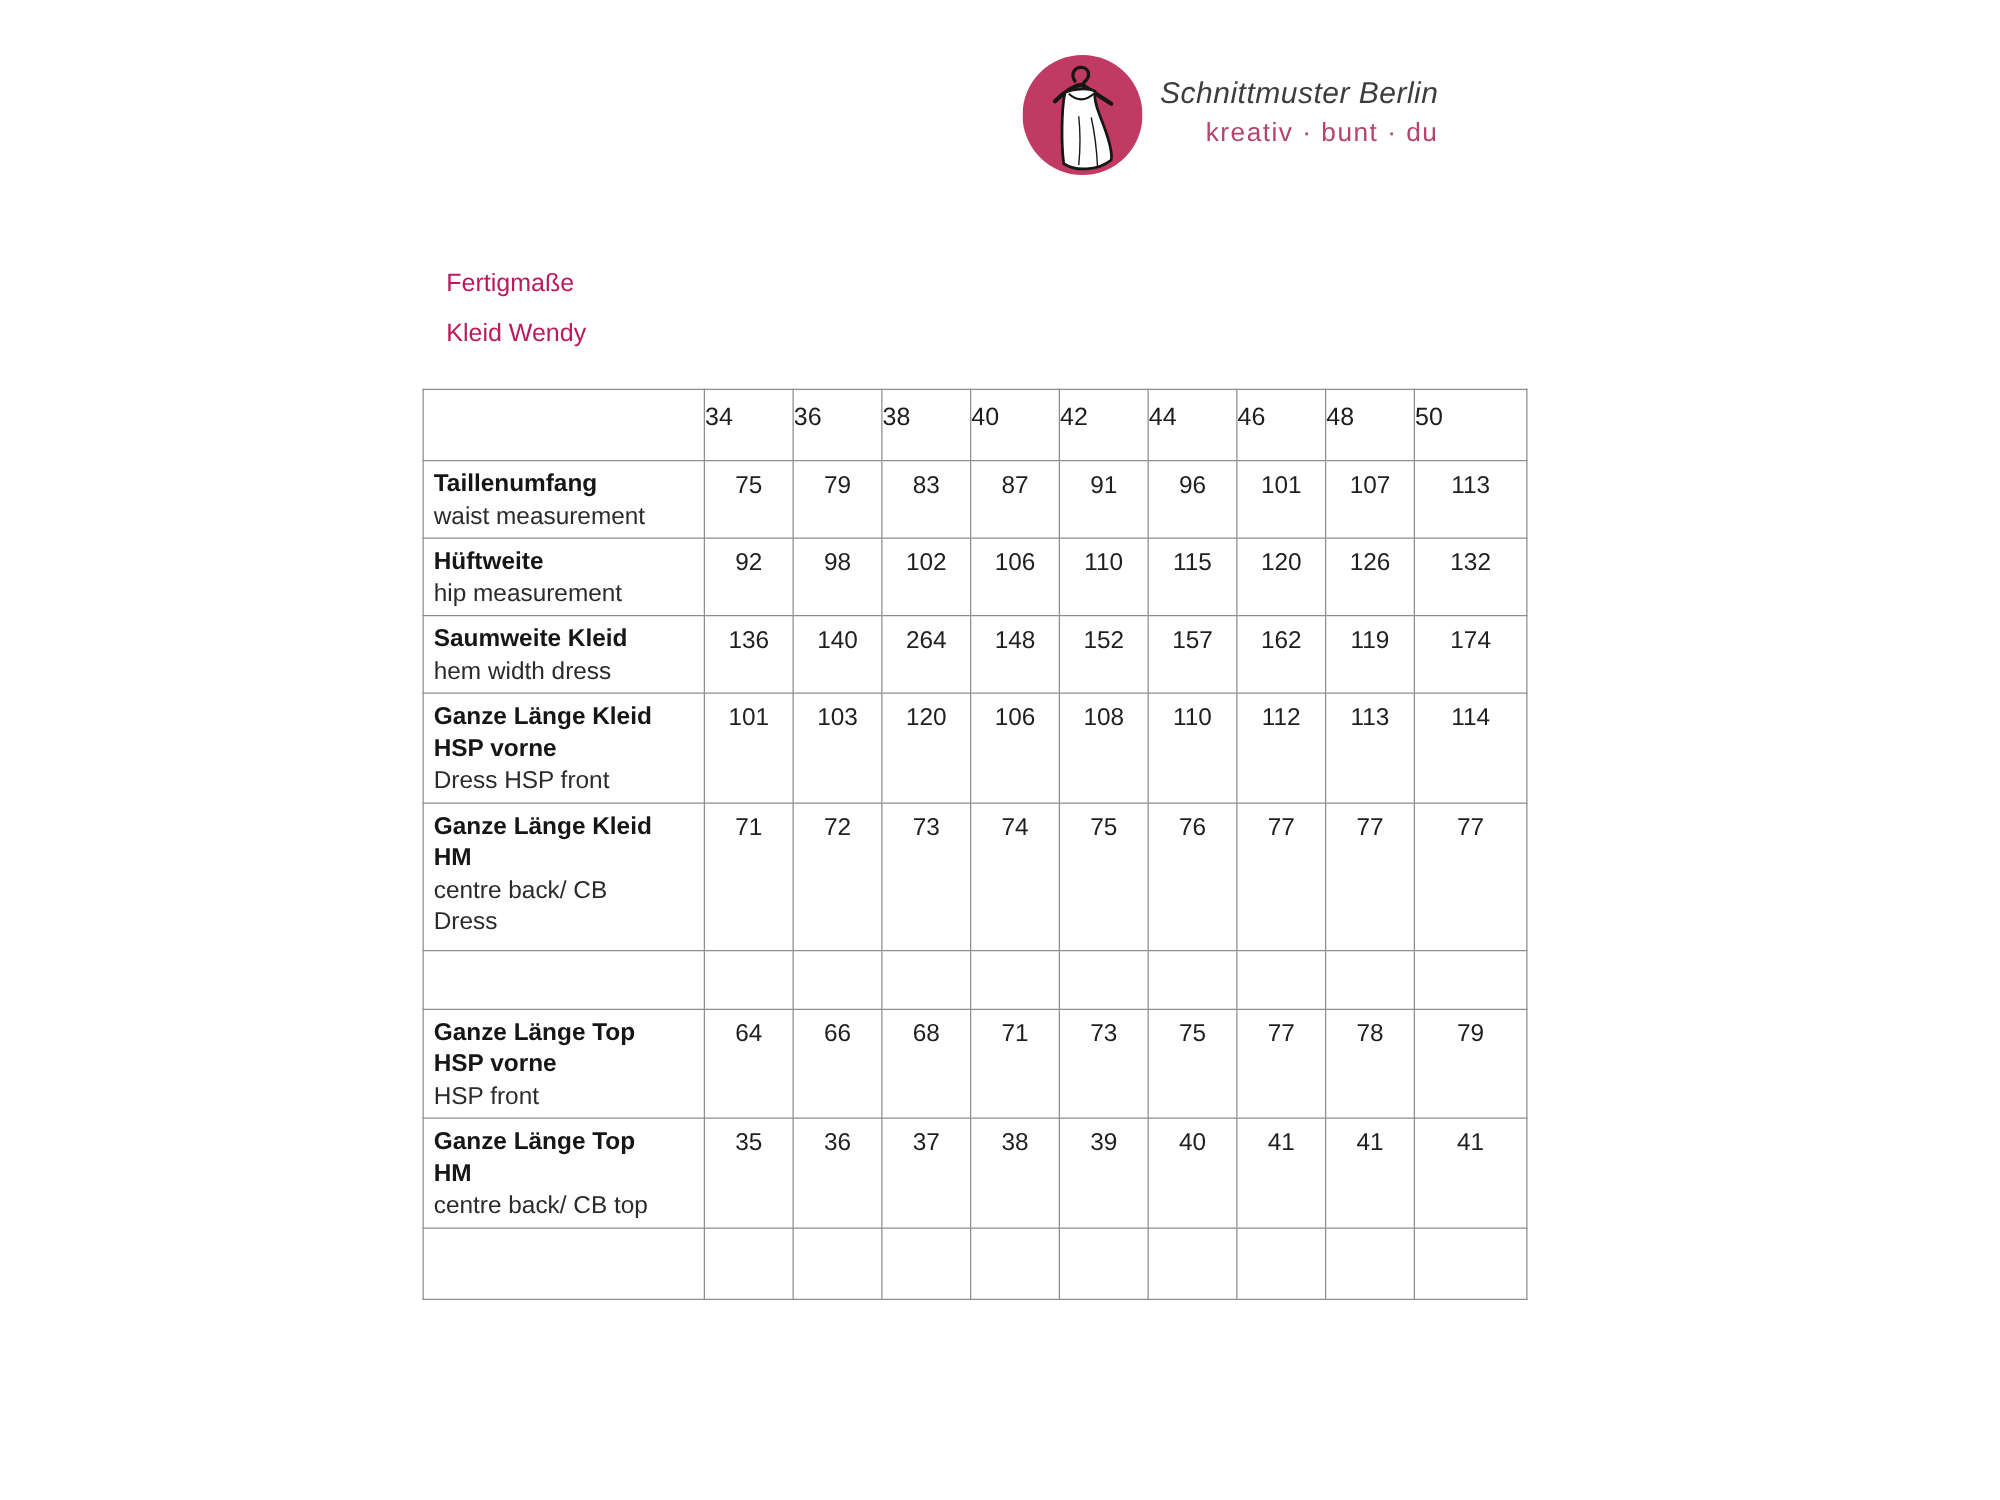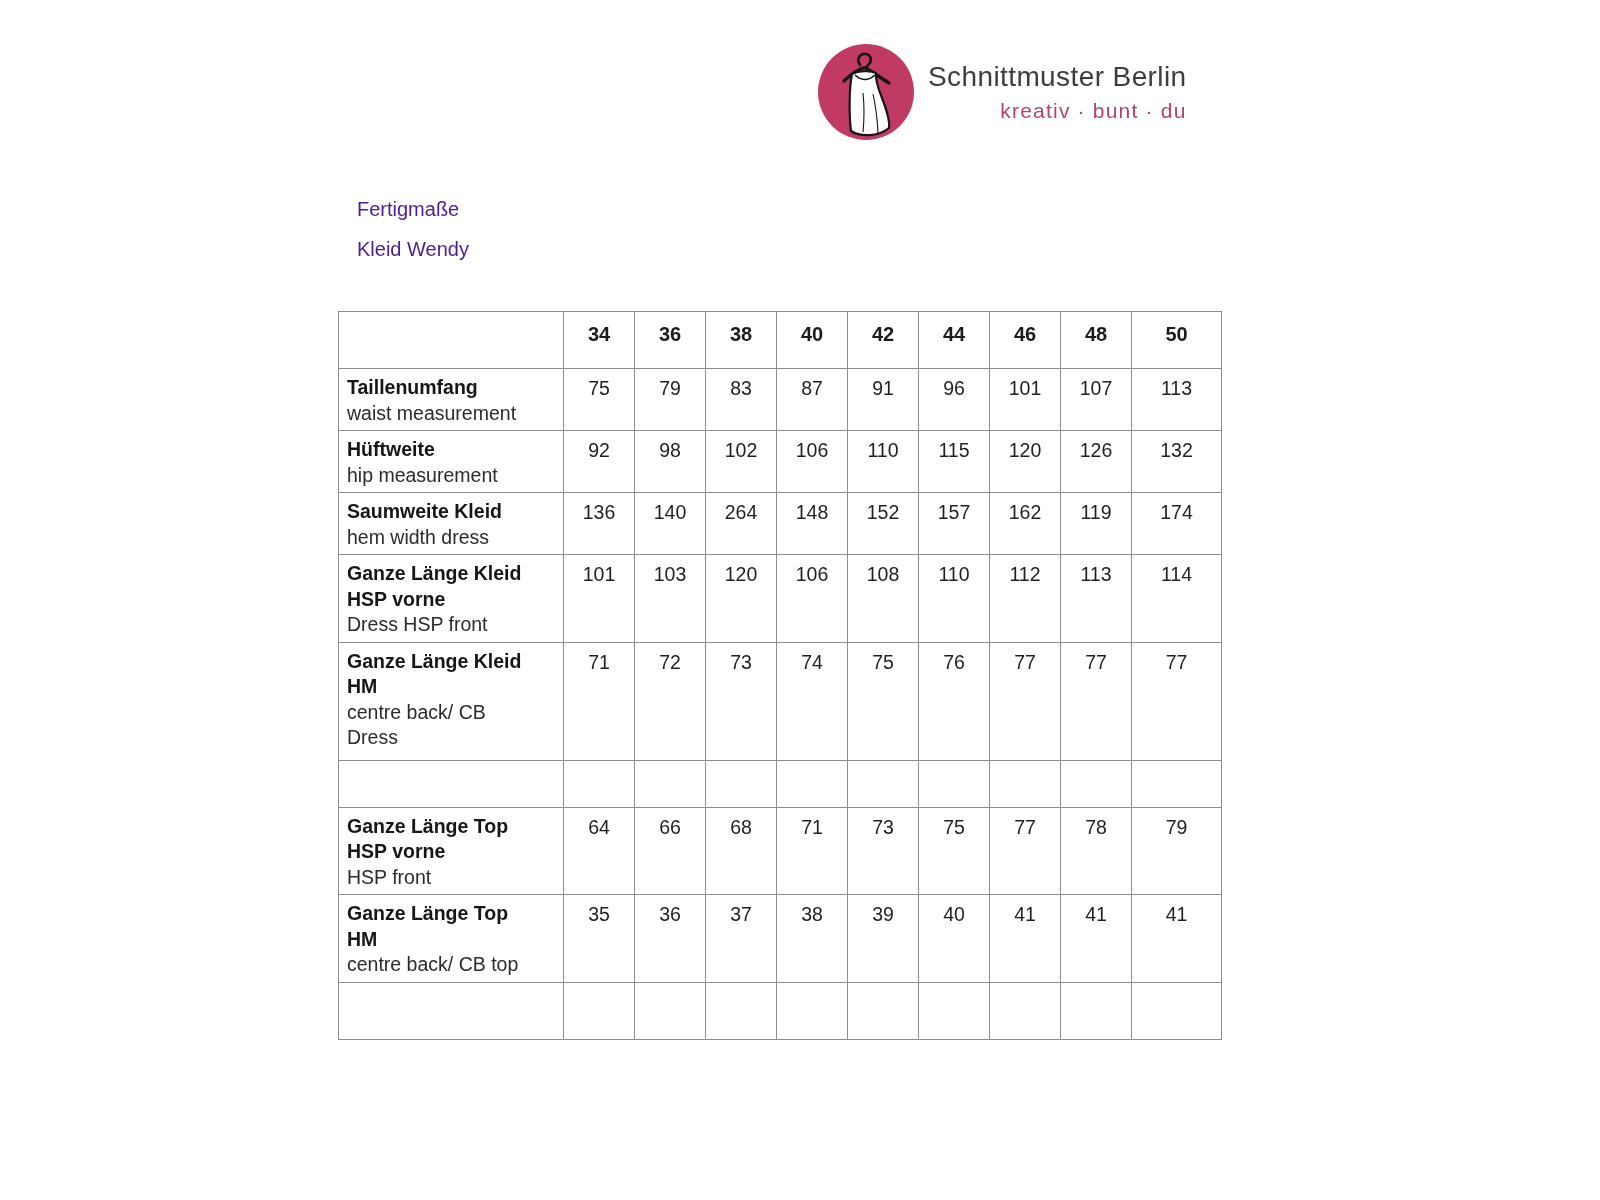--- a/index.html
+++ b/index.html
@@ -17,44 +17,44 @@
     position: absolute; left: 818px; top: 44px;
     display: flex; align-items: flex-start; gap: 14px;
   }
   .logo-circle { width: 96px; height: 96px; }
   .logo-circle svg { display: block; }
   .logo-text {
     display: flex; flex-direction: column; align-items: flex-end;
     padding-top: 17px;
   }
   .brand {
-    font-size: 28px; letter-spacing: 0.4px;
-    color: #3d3d3d; white-space: nowrap;
+    font-size: 24px; letter-spacing: 0.4px;
+    color: #3d3d3d; white-space: nowrap; font-style: italic;
   }
   .tagline {
     font-size: 21px; letter-spacing: 1.2px;
     margin-top: 6px; white-space: nowrap;
   }
 
   
-  .titles { position: absolute; left: 357px; top: 198px; font-size: 20px; color: #4c1d95; }
+  .titles { position: absolute; left: 357px; top: 216px; font-size: 20px; color: #be185d; }
   .titles .t1 { margin-bottom: 17px; }
 
   
   .size-table {
     position: absolute; left: 338px; top: 311px;
     border-collapse: collapse; table-layout: fixed;
   }
   .size-table td {
     border: 1px solid #8d8d8d;
     vertical-align: top;
     background: #ffffff;
   }
   .size-head-cell {
-    text-align: center; font-size: 20px; font-weight: 700;
+    text-align: left; font-size: 20px; font-weight: 400;
     padding-top: 11px; color: #1c1c1c;
   }
   .corner-cell { }
   .value-cell {
     text-align: center; font-size: 19.5px; font-weight: 400;
     padding-top: 8px; color: #1f1f1f;
   }
   .label-cell {
     padding: 6px 8px 4px 8px;
     font-size: 19.5px; line-height: 1.31; color: #161616;

